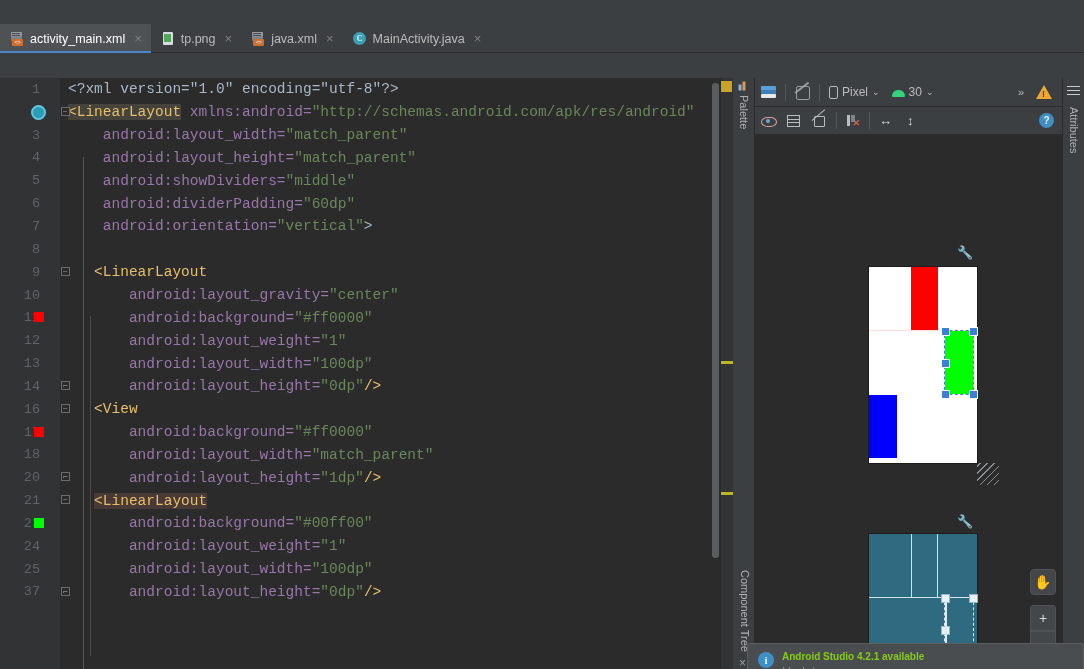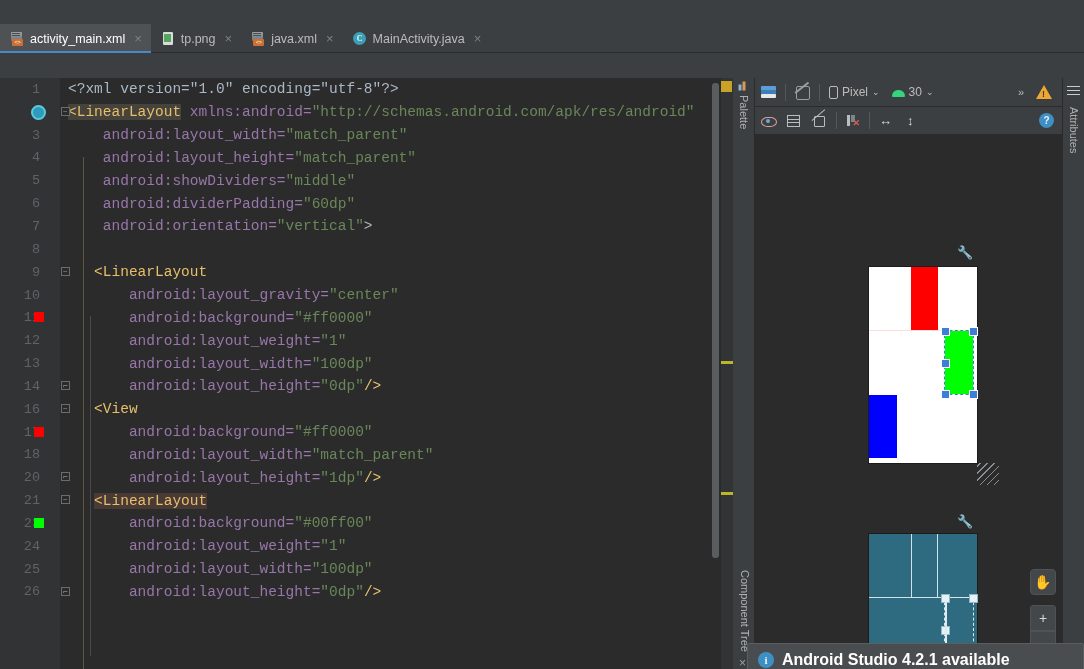--- a/index.html
+++ b/index.html
@@ -341,21 +341,21 @@
   .balloon {
     position:absolute; left:747px; top:619px; width:337px; height:50px;
     background:#4a4d4f; border:1px solid #5a5e61;
     border-radius:2px; display:flex; padding:7px 10px; gap:8px;
   }
   .ic-info {
     width:16px; height:16px; border-radius:50%; background:#3d8fc4;
     color:#eaf4fb; font-size:11px; font-weight:bold; text-align:center; line-height:16px;
     font-family:"Liberation Serif", serif; flex:0 0 auto; margin-top:1px;
   }
-  .balloon-title { font-size:16px; color:#ffffff; font-weight:bold; }
+  .balloon-title { font-size:10px; color:#84cc16; font-weight:bold; }
   .balloon-link { font-size:12.5px; color:#5b9bd5; margin-top:3px; }
   .balloon-close {
     position:absolute; left:-9px; top:12px; color:#9aa0a3; font-size:12px;
   }
 </style>
 </head>
 <body>
 
 <div id="app">
 
@@ -516,21 +516,21 @@
         <span class="lineno">24</span>
         <span class="codetext">       <span class="t-ns">android:layout_weight=</span><span class="t-val">"1"</span></span>
       </div>
 
       <div class="row">
         <span class="lineno">25</span>
         <span class="codetext">       <span class="t-ns">android:layout_width=</span><span class="t-val">"100dp"</span></span>
       </div>
 
       <div class="row">
-        <span class="lineno">26</span>
+        <span class="lineno">37</span>
         <span class="fold" style="top:6px">⌐</span>
         <span class="codetext">       <span class="t-ns">android:layout_height=</span><span class="t-val">"0dp"</span><span class="t-slash">/&gt;</span></span>
       </div>
     </div>
 
     <div class="markbar">
       <div class="mk warn"></div>
       <div class="mk" style="top:283px"></div>
       <div class="mk" style="top:414px"></div>
     </div>

